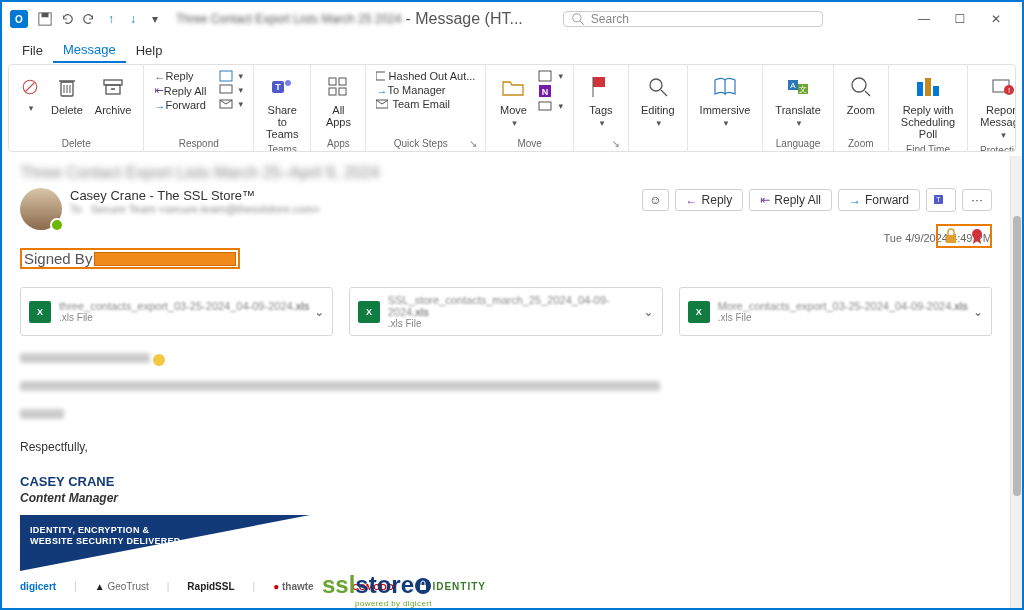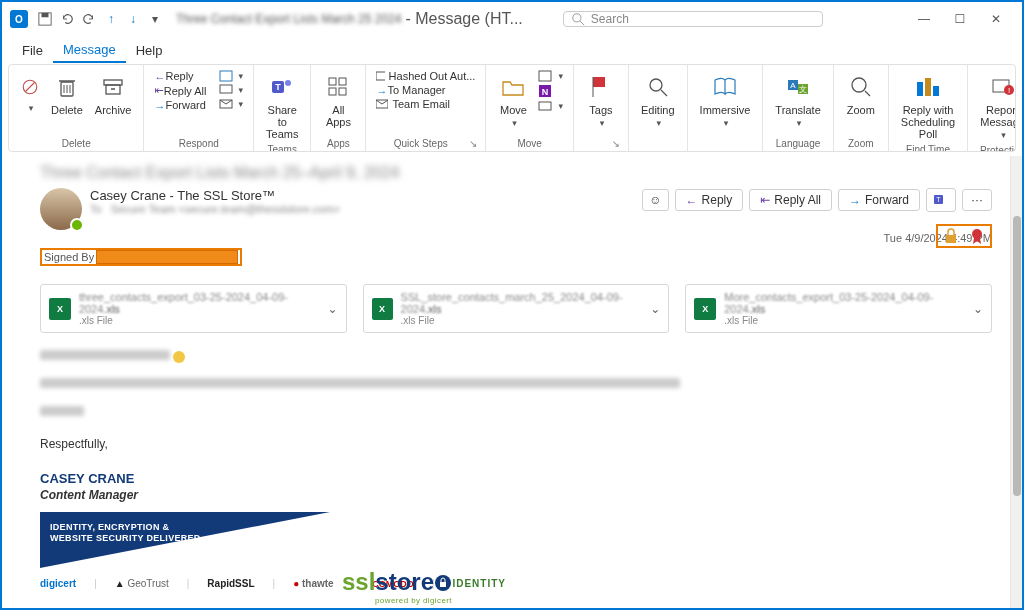--- a/index.html
+++ b/index.html
@@ -29,33 +29,33 @@
 .large-btn { display: flex; flex-direction: column; align-items: center; justify-content: flex-start; padding: 2px 6px; cursor: pointer; min-width: 42px; }
 .large-btn .icon-slot { height: 32px; display: flex; align-items: center; justify-content: center; }
 .large-btn .lbl { font-size: 11px; color: #333; text-align: center; line-height: 1.1; margin-top: 1px; }
 .small-row { display: flex; align-items: center; padding: 1px 4px; cursor: pointer; font-size: 11px; color: #333; white-space: nowrap; }
 .small-row svg, .small-row .sq { margin-right: 4px; }
 .vstack { display: flex; flex-direction: column; }
 .chev { font-size: 9px; color: #555; margin-left: 2px; }
 .launcher { font-size: 10px; color: #888; text-align: right; padding-right: 2px; }
 
 
-.content { display:flex; height: calc(100% - 34px - 28px - 92px); padding-left: 20px; }
+.content { display:flex; height: calc(100% - 34px - 28px - 92px); }
 .msg { flex:1; padding: 8px 18px 8px 18px; overflow: hidden; position: relative; }
 .scrollbar-track { width: 12px; background: #f0f0f0; border-left: 1px solid #e5e5e5; }
 .scrollbar-thumb { margin: 60px 2px 0; width: 8px; height: 280px; background: #b8b8b8; border-radius: 4px; }
 
 .subject-line { color: #888; font-size: 16px; filter: blur(3px); margin-bottom: 6px; }
 .header-row { display: flex; align-items: flex-start; }
 .avatar { width: 42px; height: 42px; border-radius: 50%; background: linear-gradient(#d9c5a8, #8a6a4a); position: relative; margin-right: 8px; }
 .avatar-badge { position: absolute; right: -2px; bottom: -2px; width: 14px; height: 14px; background: #6bb700; border: 2px solid #fff; border-radius: 50%; }
 .from-name { font-size: 13px; color: #333; }
 .to-line { font-size: 11px; color: #888; filter: blur(2px); }
 .signed-row { display: flex; align-items: center; margin-top: 4px; }
-.signed-label { font-size: 11px; color: #555; }
+.signed-label { font-size: 15px; color: #555; }
 .orange-bar { display: inline-block; background: #f08a19; height: 14px; width: 142px; border: 1px solid #d66a00; margin-left: 2px; }
 .action-strip { margin-left: auto; display: flex; align-items: center; gap: 6px; }
 .pill-btn { border: 1px solid #d0d0d0; border-radius: 3px; padding: 3px 10px; font-size: 12px; color: #333; display: flex; align-items: center; gap: 4px; cursor: pointer; }
 .timestamp { text-align: right; font-size: 11px; color: #666; margin-top: 2px; }
 .sec-icons { position: absolute; right: 18px; top: 68px; border: 2px solid #e87b00; padding: 2px 6px; display: flex; gap: 12px; }
 
 .attachments { display: flex; gap: 16px; margin-top: 18px; }
 .attach { flex: 1; border: 1px solid #d8d8d8; border-radius: 3px; display: flex; align-items: center; padding: 6px 8px; cursor: pointer; }
 .attach .xls-icon { width: 22px; height: 22px; background: #107c41; border-radius: 2px; color: #fff; font-size: 9px; font-weight: bold; display: flex; align-items: center; justify-content: center; margin-right: 8px; }
 .attach .aname { font-size: 11px; color: #888; filter: blur(1px); }

